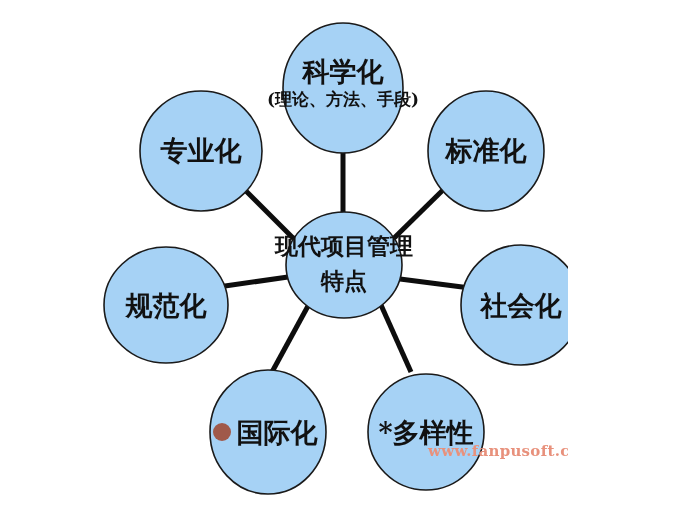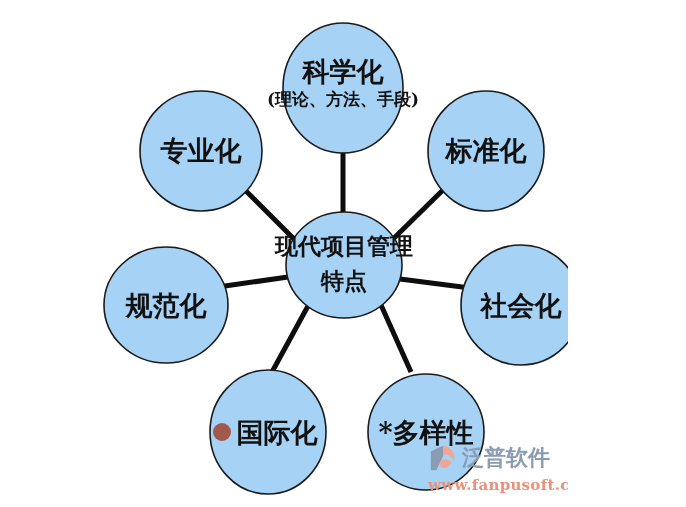--- a/index.html
+++ b/index.html
@@ -155,24 +155,16 @@
 
     <g>
       <ellipse class="center-ellipse" cx="344" cy="265" rx="58" ry="53"></ellipse>
       <text class="node-label label-center" x="344" y="248">现代项目管理</text>
       <text class="node-label label-center" x="344" y="283">特点</text>
     </g>
 
   </svg>
 
   <div id="watermark">
-    <div class="wm-row">
-      <svg class="wm-mark" viewBox="0 0 32 32">
-        <path d="M3 9 L16 3 L16 14 L9 29 L3 29 Z" fill="#8b9bb4"></path>
-        <path d="M16 3 C25 4 29 11 28 19 C24 13 20 10 16 14 Z" fill="#f0a694"></path>
-        <path d="M13 20 C17 16 22 17 25 21 C22 27 16 28 13 25 Z" fill="#f0a694"></path>
-      </svg>
-      <span class="wm-name">泛普软件</span>
-    </div>
     <div class="wm-url">www.fanpusoft.com</div>
   </div>
 
 </div>
 
 </body></html>

